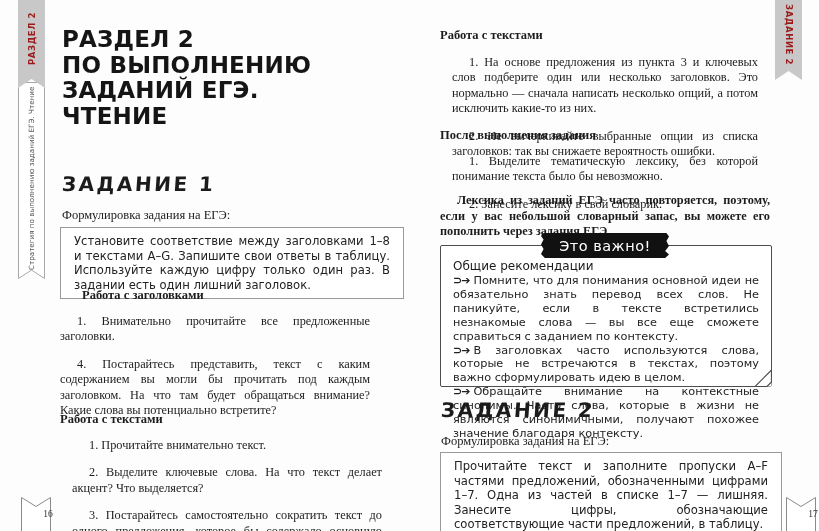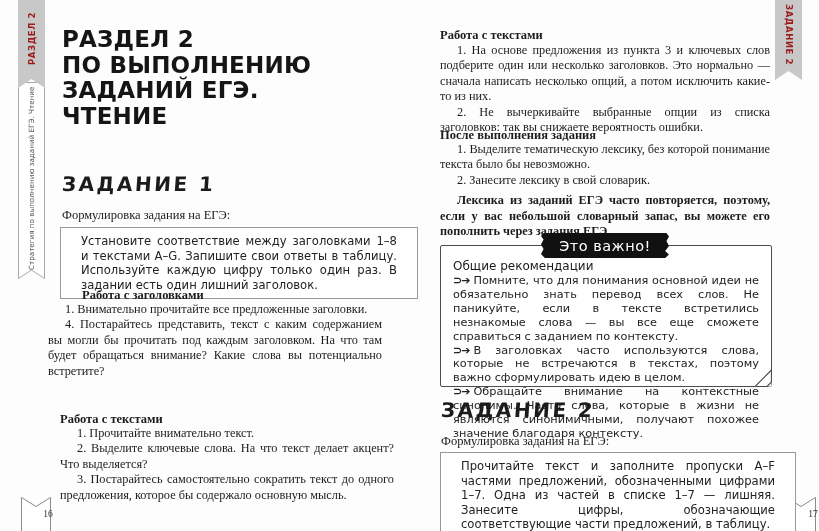--- a/index.html
+++ b/index.html
@@ -33,32 +33,32 @@
                  font-weight:800;font-size:23px;line-height:25.5px;letter-spacing:.2px;color:#151515;}
   .task-heading{position:absolute;font-family:"DejaVu Sans",sans-serif;font-weight:600;
                 font-size:20px;letter-spacing:2.5px;color:#1b1b1b;transform:skewX(-4deg);}
   .t1{left:62px;top:172px;}
   .t2{left:441px;top:398px;}
   .form-label{position:absolute;font-size:12.5px;color:#222;}
   .f1{left:62px;top:208px;}
   .f2{left:441px;top:434px;}
   .task-box{position:absolute;border:1px solid #9a9a9a;background:#fff;
             font-family:"DejaVu Sans",sans-serif;font-size:11.6px;line-height:14.6px;
-            padding:6px 20px;text-align:justify;color:#222;}
+            padding:6px 13px;text-align:justify;color:#222;}
   .b1{left:60px;top:227px;width:316px;}
   .b2{left:440px;top:452px;width:314px;}
 
   .subhead{position:absolute;font-weight:700;font-size:12.5px;}
   .sh-l1{left:60px;top:288px;width:334px;padding-left:22px;}
   .sh-l2{left:60px;top:412px;width:334px;}
   .sh-r1{left:440px;top:28px;width:330px;}
   .sh-r2{left:440px;top:128px;width:330px;}
 
   .plist{position:absolute;font-size:12.3px;line-height:15.4px;text-align:justify;}
-  .plist p{margin:0;text-indent:17px;}
+  .plist p{margin:12px;text-indent:17px;}
   .pl-l1{left:48px;top:302px;width:334px;}
   .pl-l2{left:60px;top:426px;width:334px;}
   .pl-r1{left:440px;top:43px;width:330px;}
   .pl-r2{left:440px;top:142px;width:330px;}
   .bold-note{position:absolute;left:440px;top:193px;width:330px;font-weight:700;
              font-size:12.3px;line-height:15.6px;text-align:justify;text-indent:17px;}
 
   
   .imp-box{position:absolute;left:440px;top:245px;width:330px;height:140px;
            border:1.5px solid #4d4d4d;border-radius:2px;background:#fff;

